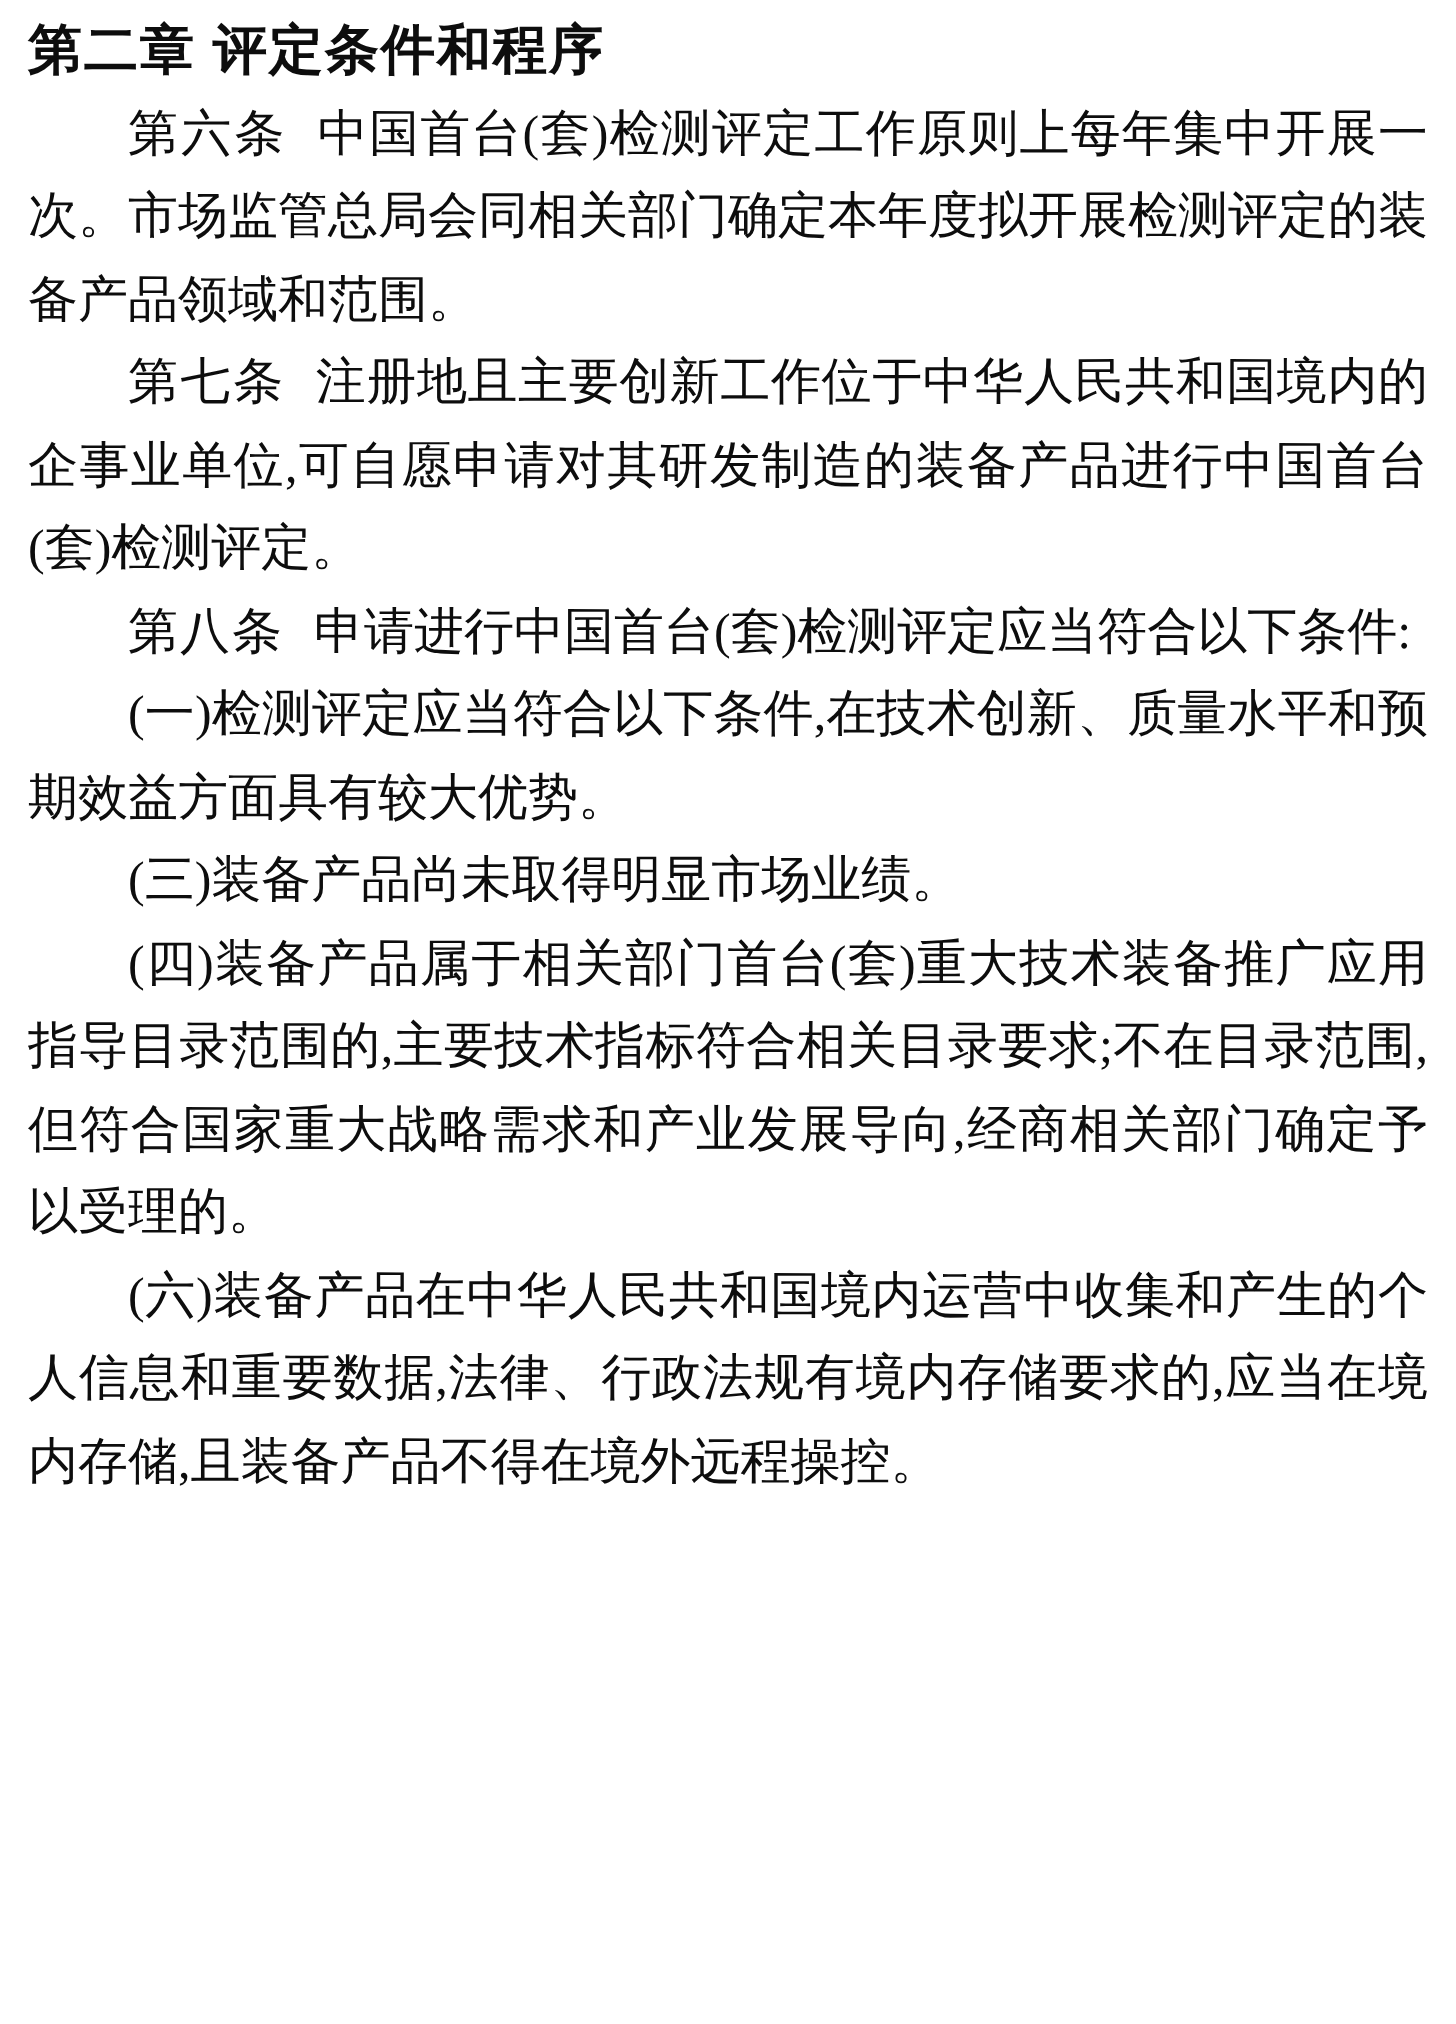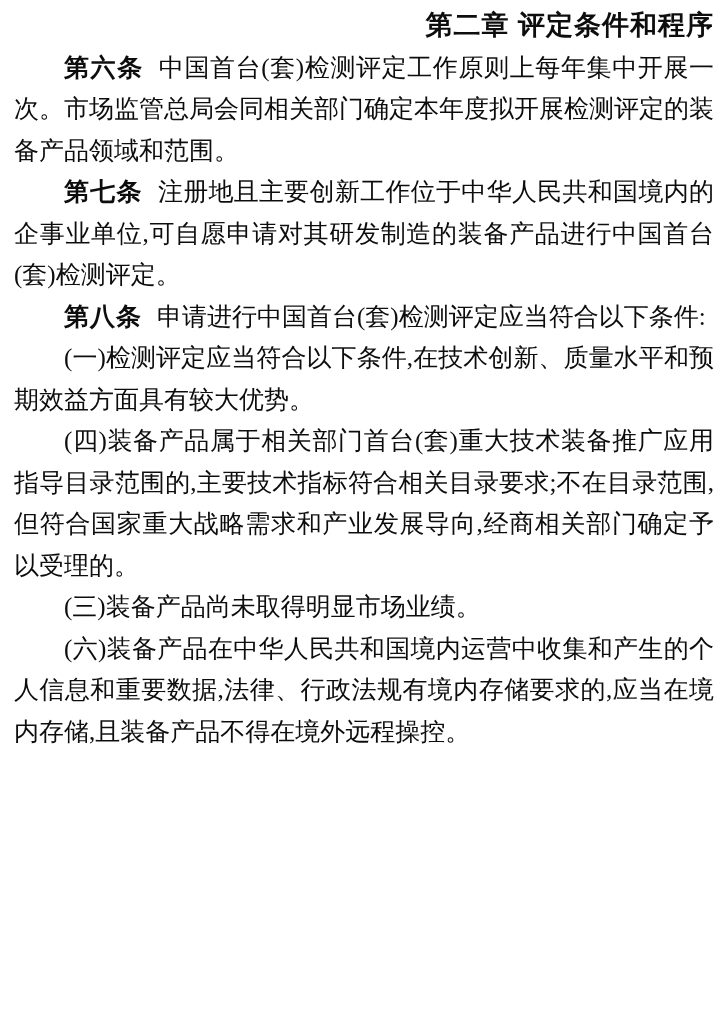--- a/index.html
+++ b/index.html
@@ -16,60 +16,60 @@
     padding: 5px 14px 0 14px;
     overflow: hidden;
     color: #0d0d0d;
   }
   .doc-title {
     margin: 0;
     font-family: "Liberation Sans", "DejaVu Sans", sans-serif;
     font-weight: 700;
     font-size: 27px;
     line-height: 41.5px;
-    text-align: right;
+    text-align: left;
     letter-spacing: 1px;
     color: #0d0d0d;
   }
   .doc-body {
     font-family: "Liberation Serif", "DejaVu Serif", serif;
     font-size: 25px;
     line-height: 41.5px;
     color: #0d0d0d;
   }
   .para {
     margin: 0;
     text-indent: 2em;
     text-align: justify;
     text-justify: inter-character;
   }
   .article-label {
     font-family: "Liberation Sans", "DejaVu Sans", sans-serif;
-    font-weight: 700;
+    font-weight: 400;
     margin-right: 0.6em;
     letter-spacing: 1px;
   }
 </style>
 </head>
 <body>
 
 <div class="page">
   <h1 class="doc-title">第二章 评定条件和程序</h1>
 
   <div class="doc-body">
   <p class="para"><b class="article-label">第六条</b><span>中国首台(套)检测评定工作原则上每年集中开展一次。市场监管总局会同相关部门确定本年度拟开展检测评定的装备产品领域和范围。</span></p>
 
   <p class="para"><b class="article-label">第七条</b><span>注册地且主要创新工作位于中华人民共和国境内的企事业单位,可自愿申请对其研发制造的装备产品进行中国首台(套)检测评定。</span></p>
 
   <p class="para"><b class="article-label">第八条</b><span>申请进行中国首台(套)检测评定应当符合以下条件:</span></p>
 
   <p class="para"><span>(一)检测评定应当符合以下条件,在技术创新、质量水平和预期效益方面具有较大优势。</span></p>
 
 
+  <p class="para"><span>(三)装备产品尚未取得明显市场业绩。</span></p>
+
   <p class="para"><span>(四)装备产品属于相关部门首台(套)重大技术装备推广应用指导目录范围的,主要技术指标符合相关目录要求;不在目录范围,但符合国家重大战略需求和产业发展导向,经商相关部门确定予以受理的。</span></p>
-
-  <p class="para"><span>(三)装备产品尚未取得明显市场业绩。</span></p>
 
 
   <p class="para"><span>(六)装备产品在中华人民共和国境内运营中收集和产生的个人信息和重要数据,法律、行政法规有境内存储要求的,应当在境内存储,且装备产品不得在境外远程操控。</span></p>
 
 </div>
 </div>
 
 </body></html>

